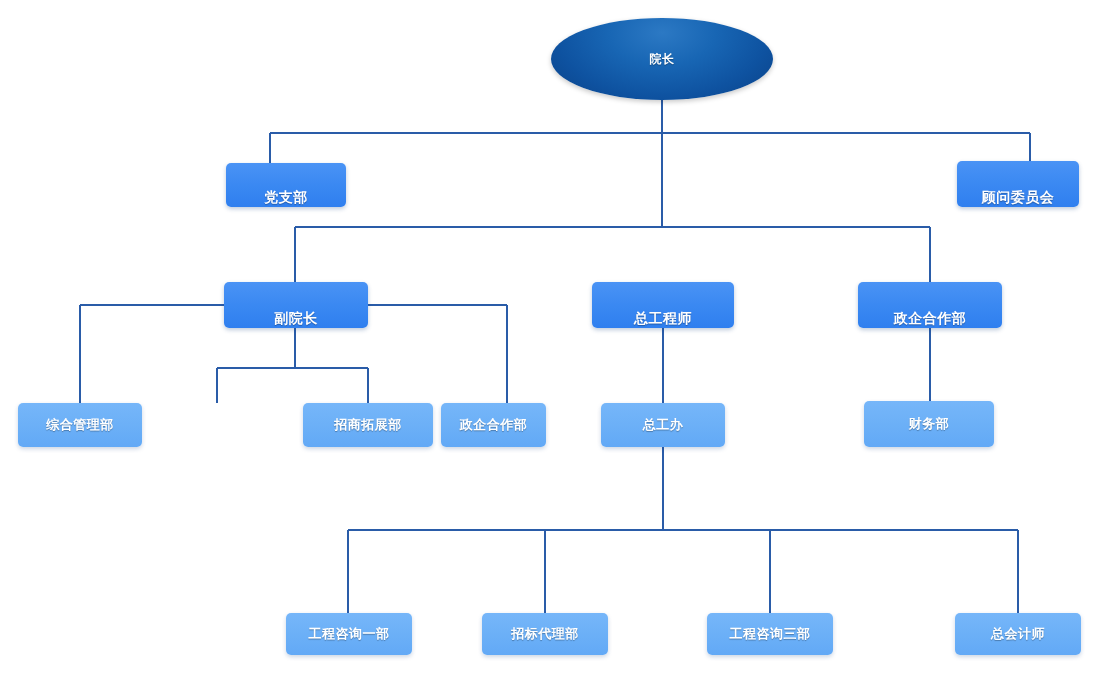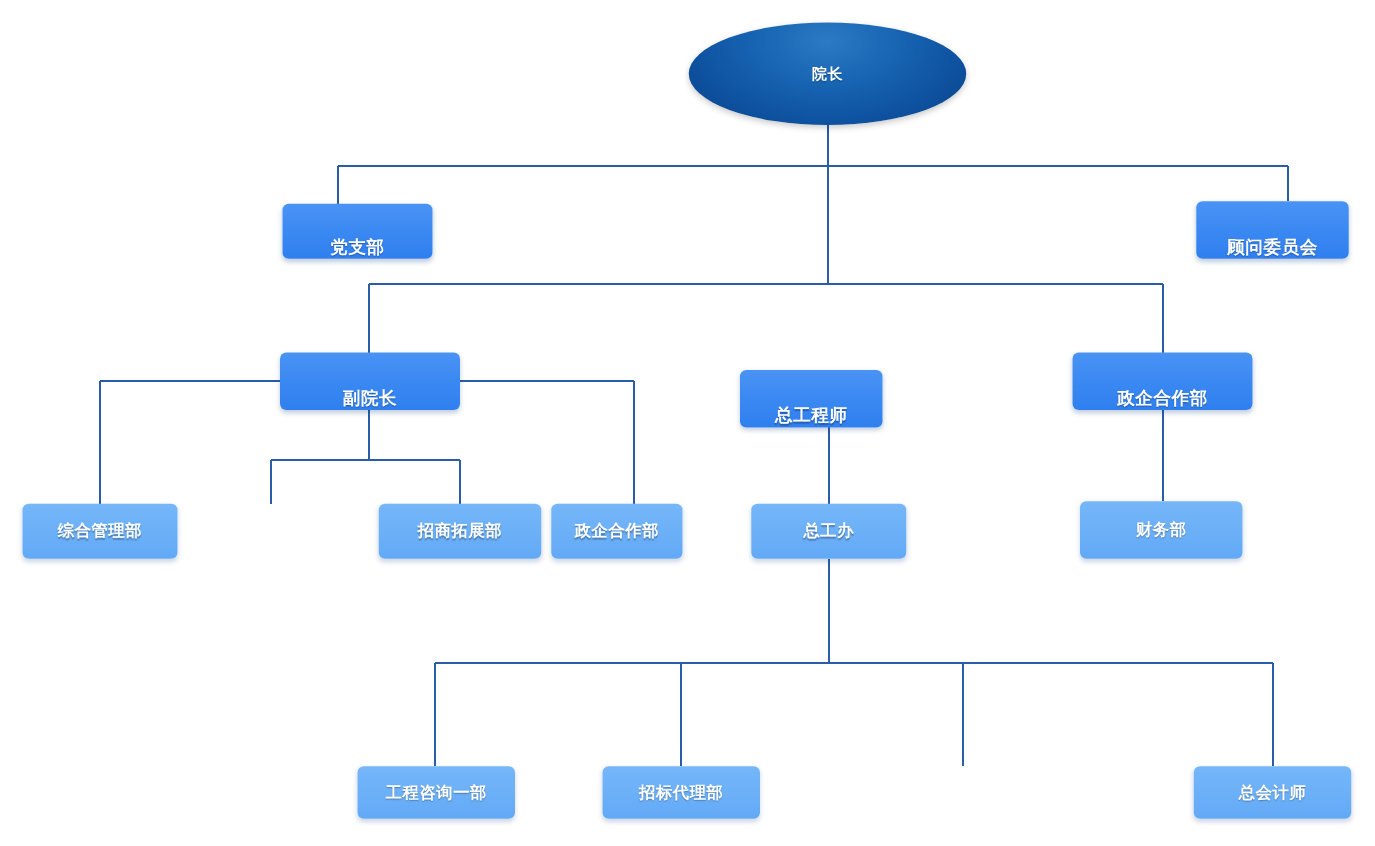--- a/index.html
+++ b/index.html
@@ -106,21 +106,21 @@
   </div>
 
   <div class="node node-mid" style="left:957px; top:161px; width:122px; height:46px;">
     <span>顾问委员会</span>
   </div>
 
   <div class="node node-mid" style="left:224px; top:282px; width:144px; height:46px;">
     <span>副院长</span>
   </div>
 
-  <div class="node node-mid" style="left:592px; top:282px; width:114px; height:46px;margin-top:14px;">
+  <div class="node node-mid" style="left:592px; top:282px; width:142px; height:46px;">
     <span>总工程师</span>
   </div>
 
   <div class="node node-mid" style="left:858px; top:282px; width:144px; height:46px;">
     <span>政企合作部</span>
   </div>
 
   <div class="node node-leaf" style="left:18px; top:403px; width:124px; height:44px;">
     <span>综合管理部</span>
   </div>
@@ -143,18 +143,21 @@
   </div>
 
   <div class="node node-leaf" style="left:286px; top:613px; width:126px; height:42px;">
     <span>工程咨询一部</span>
   </div>
 
   <div class="node node-leaf" style="left:482px; top:613px; width:126px; height:42px;">
     <span>招标代理部</span>
   </div>
 
+  <div class="node node-leaf" style="left:707px; top:613px; width:126px; height:42px;">
+    <span>工程咨询三部</span>
+  </div>
 
   <div class="node node-leaf" style="left:955px; top:613px; width:126px; height:42px;">
     <span>总会计师</span>
   </div>
 
 </div>
 
 </body></html>

